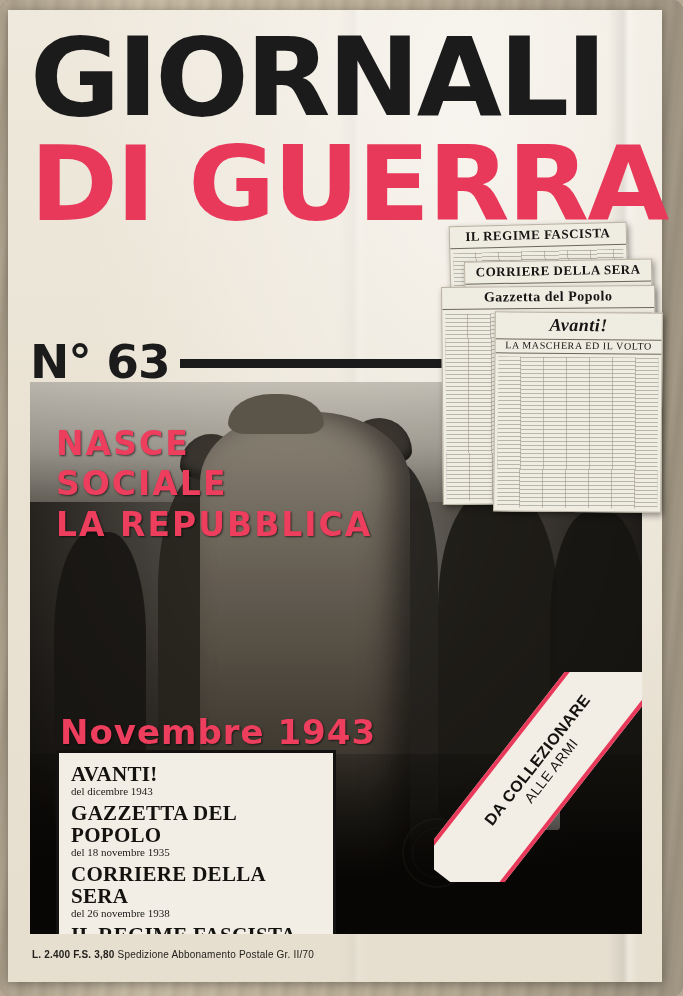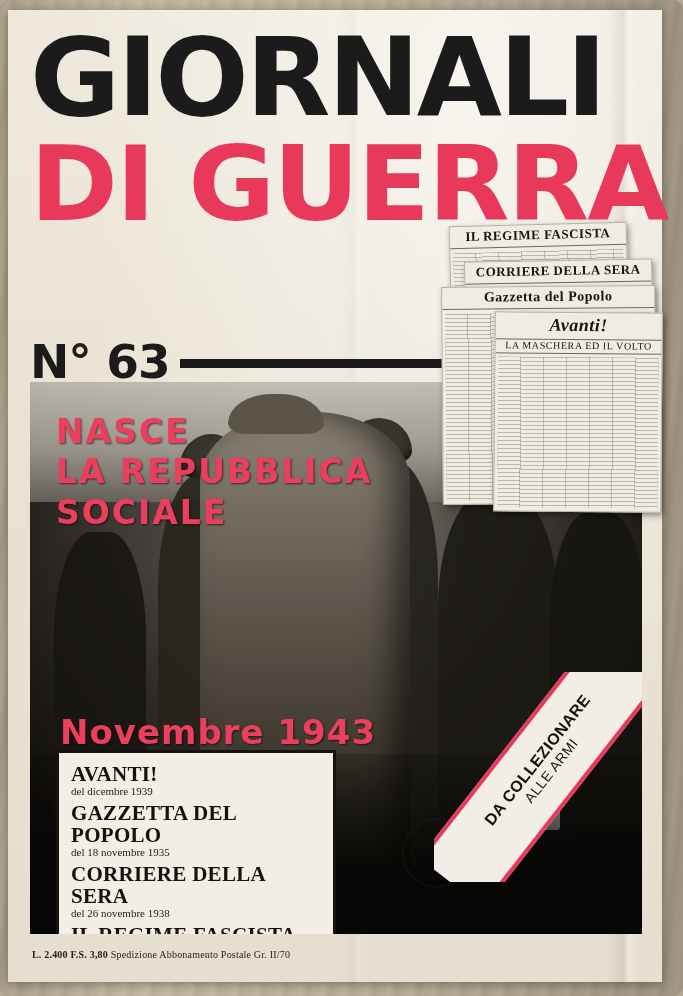--- a/index.html
+++ b/index.html
@@ -161,21 +161,21 @@
   .boot {
     position: absolute;
     background: #efeae2;
     opacity: .9;
     border-radius: 3px;
   }
 
   .overline {
     position: absolute;
     left: 26px;
-    top: 30px;
+    top: 42px;
     font-family: "DejaVu Sans", sans-serif;
     font-weight: bold;
     font-size: 33px;
     line-height: 1.22;
     color: #ee3e5e;
     letter-spacing: 2px;
     text-shadow: 1px 1px 2px rgba(0,0,0,.6);
   }
   .datebox {
     position: absolute;
@@ -245,21 +245,21 @@
     color: #14120f;
   }
   .collect .l1 { font-weight: bold; font-size: 16px; letter-spacing: .5px; }
   .collect .l2 { font-size: 14px; letter-spacing: .5px; }
 
   
   .priceline {
     position: absolute;
     left: 24px;
     bottom: 22px;
-    font-family: Liberation Serif, serif;
+    font-family: Liberation Sans, sans-serif;
     font-size: 10px;
     color: #24211d;
     letter-spacing: .2px;
   }
   .price-strong { font-weight: bold; }
 
   
   .fan {
     position: absolute;
     left: 404px;
@@ -362,29 +362,29 @@
         <div class="cap"></div>
         <div class="boot" style="left:206px;top:432px;width:42px;height:28px;"></div>
         <div class="boot" style="left:262px;top:436px;width:40px;height:26px;"></div>
         <div class="boot" style="left:452px;top:420px;width:36px;height:24px;"></div>
         <div class="boot" style="left:496px;top:424px;width:34px;height:24px;"></div>
         <div class="ground"></div>
       </div>
 
       <div class="overline">
         <div>NASCE</div>
+        <div>SOCIALE</div>
         <div>LA REPUBBLICA</div>
-        <div>SOCIALE</div>
       </div>
 
       <div class="datebox">Novembre 1943</div>
 
       <div class="indexbox">
         <div class="idx-title">AVANTI!</div>
-        <div class="idx-sub">del dicembre 1939</div>
+        <div class="idx-sub">del dicembre 1943</div>
         <div class="idx-title">GAZZETTA DEL POPOLO</div>
         <div class="idx-sub">del 18 novembre 1935</div>
         <div class="idx-title">CORRIERE DELLA SERA</div>
         <div class="idx-sub">del 26 novembre 1938</div>
         <div class="idx-title">IL REGIME FASCISTA</div>
 
       </div>
 
       <div class="stamp"></div>
 

